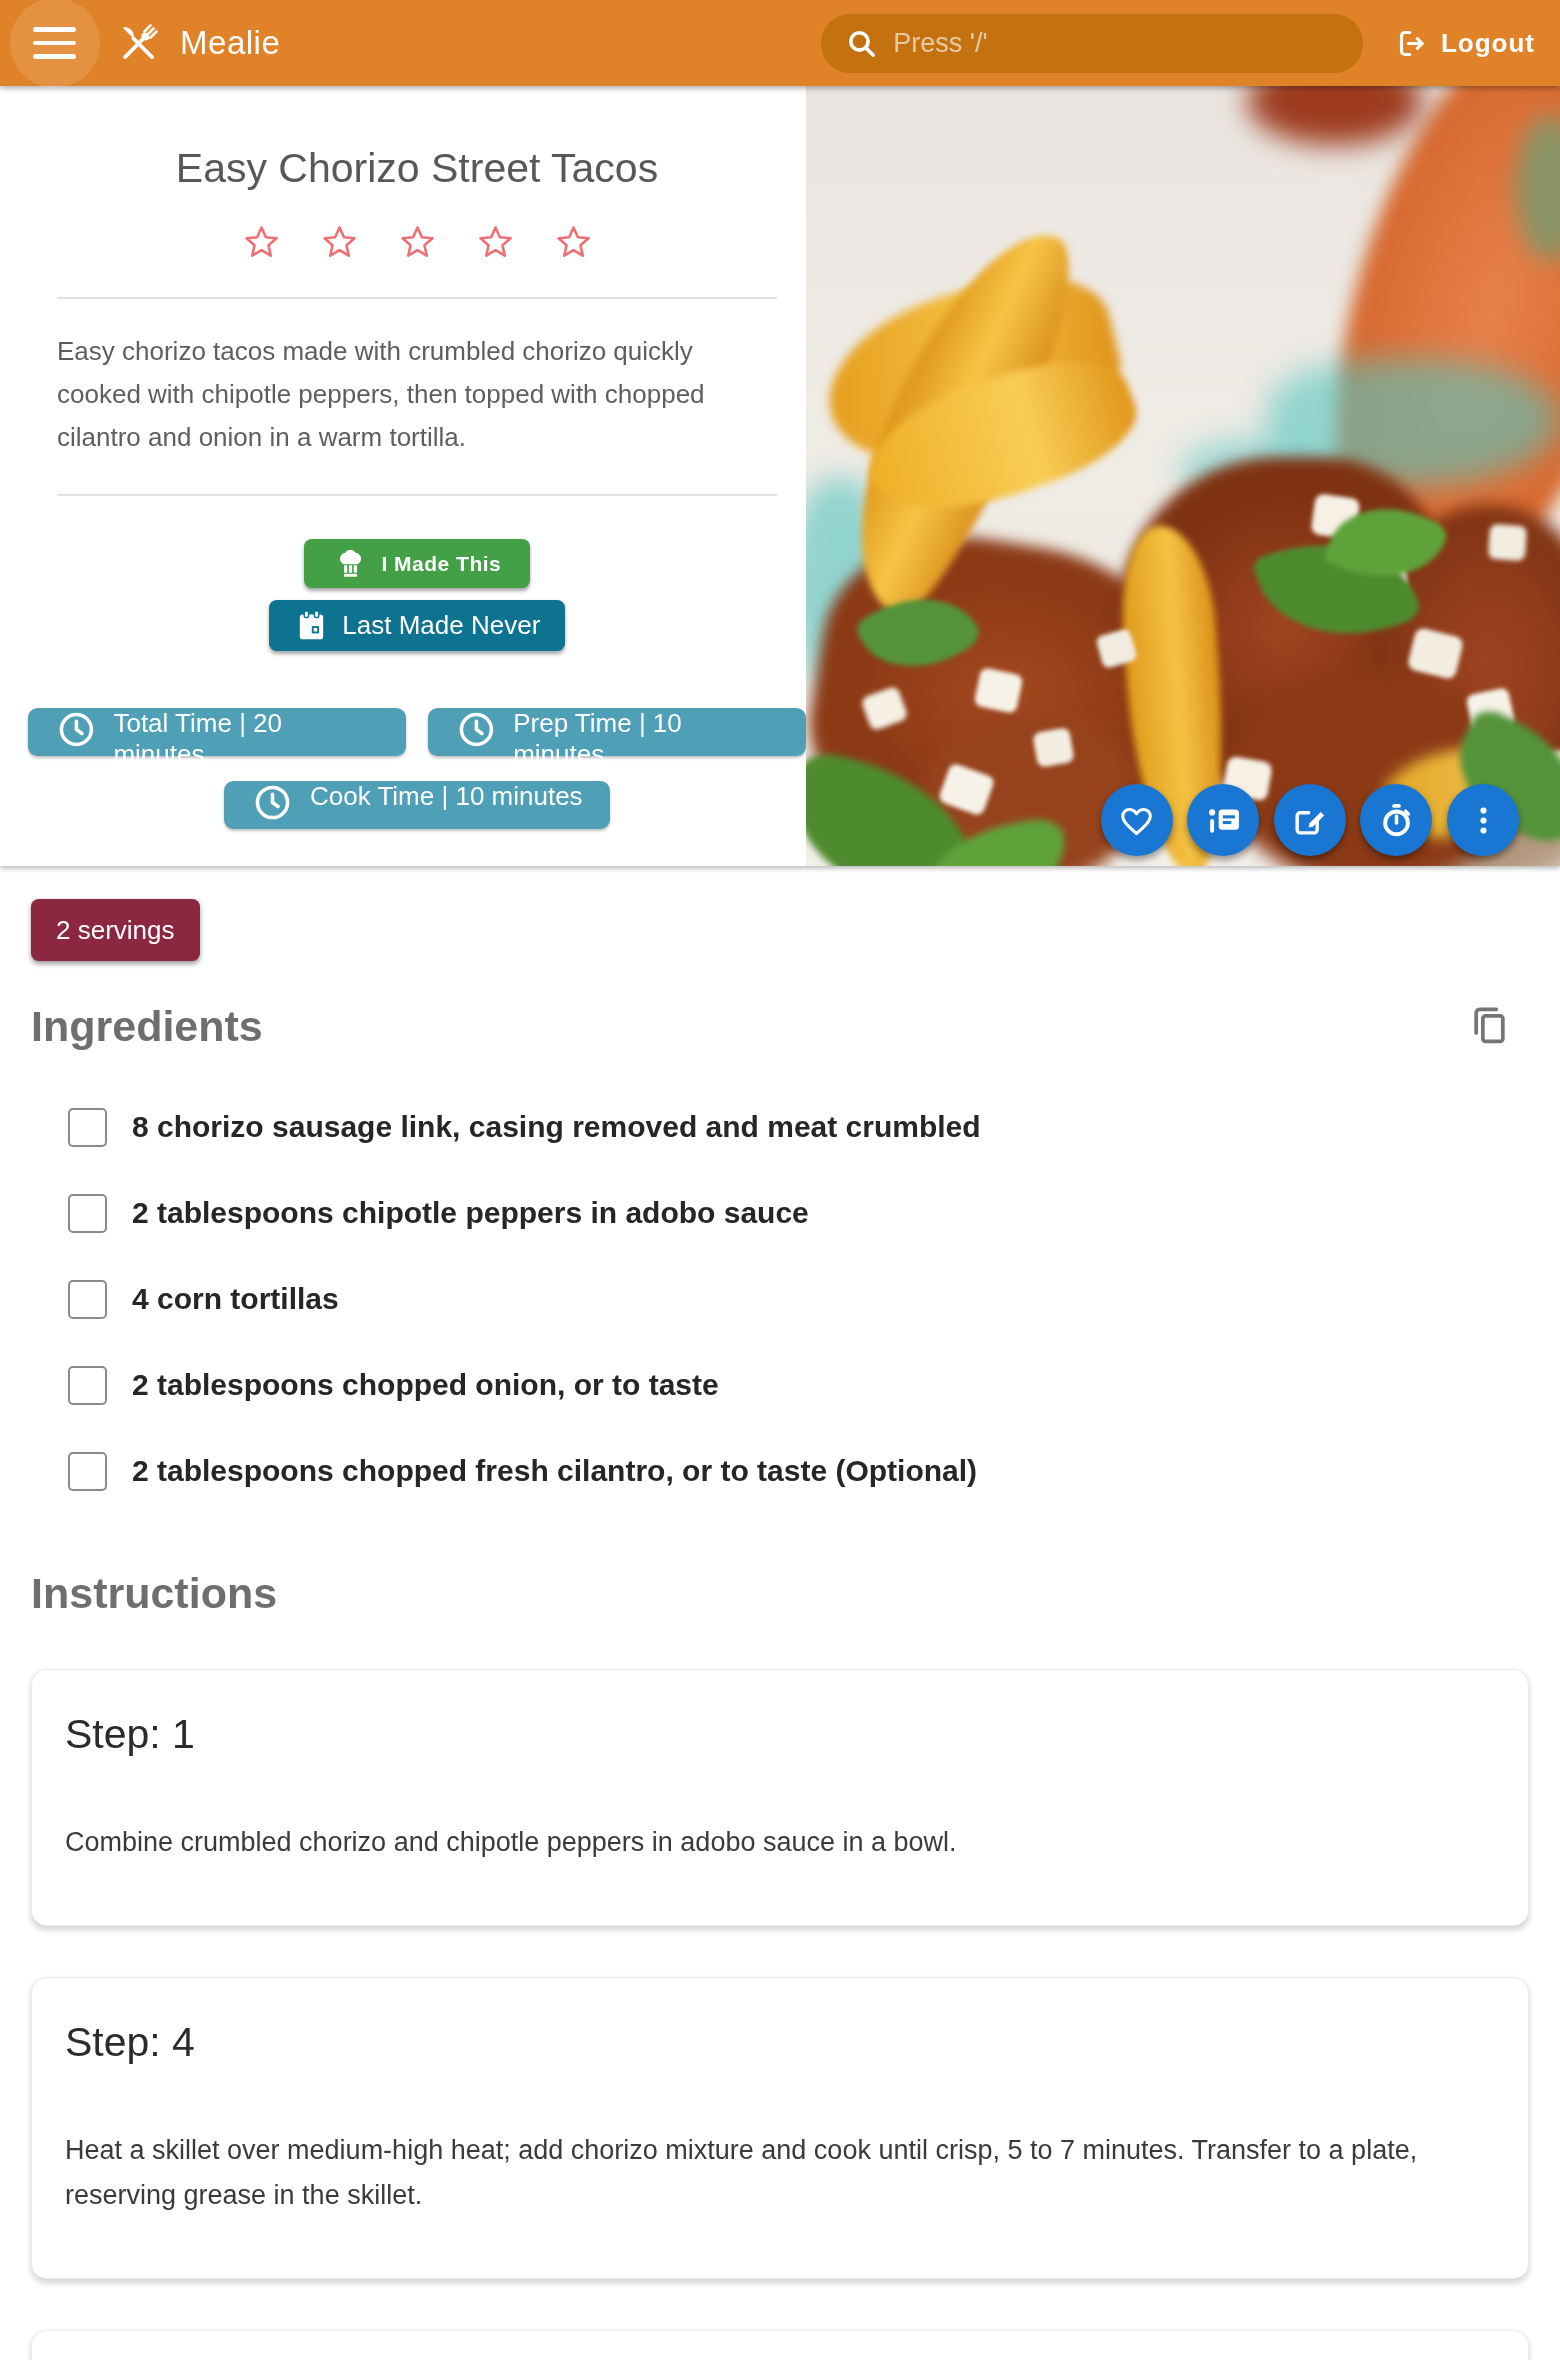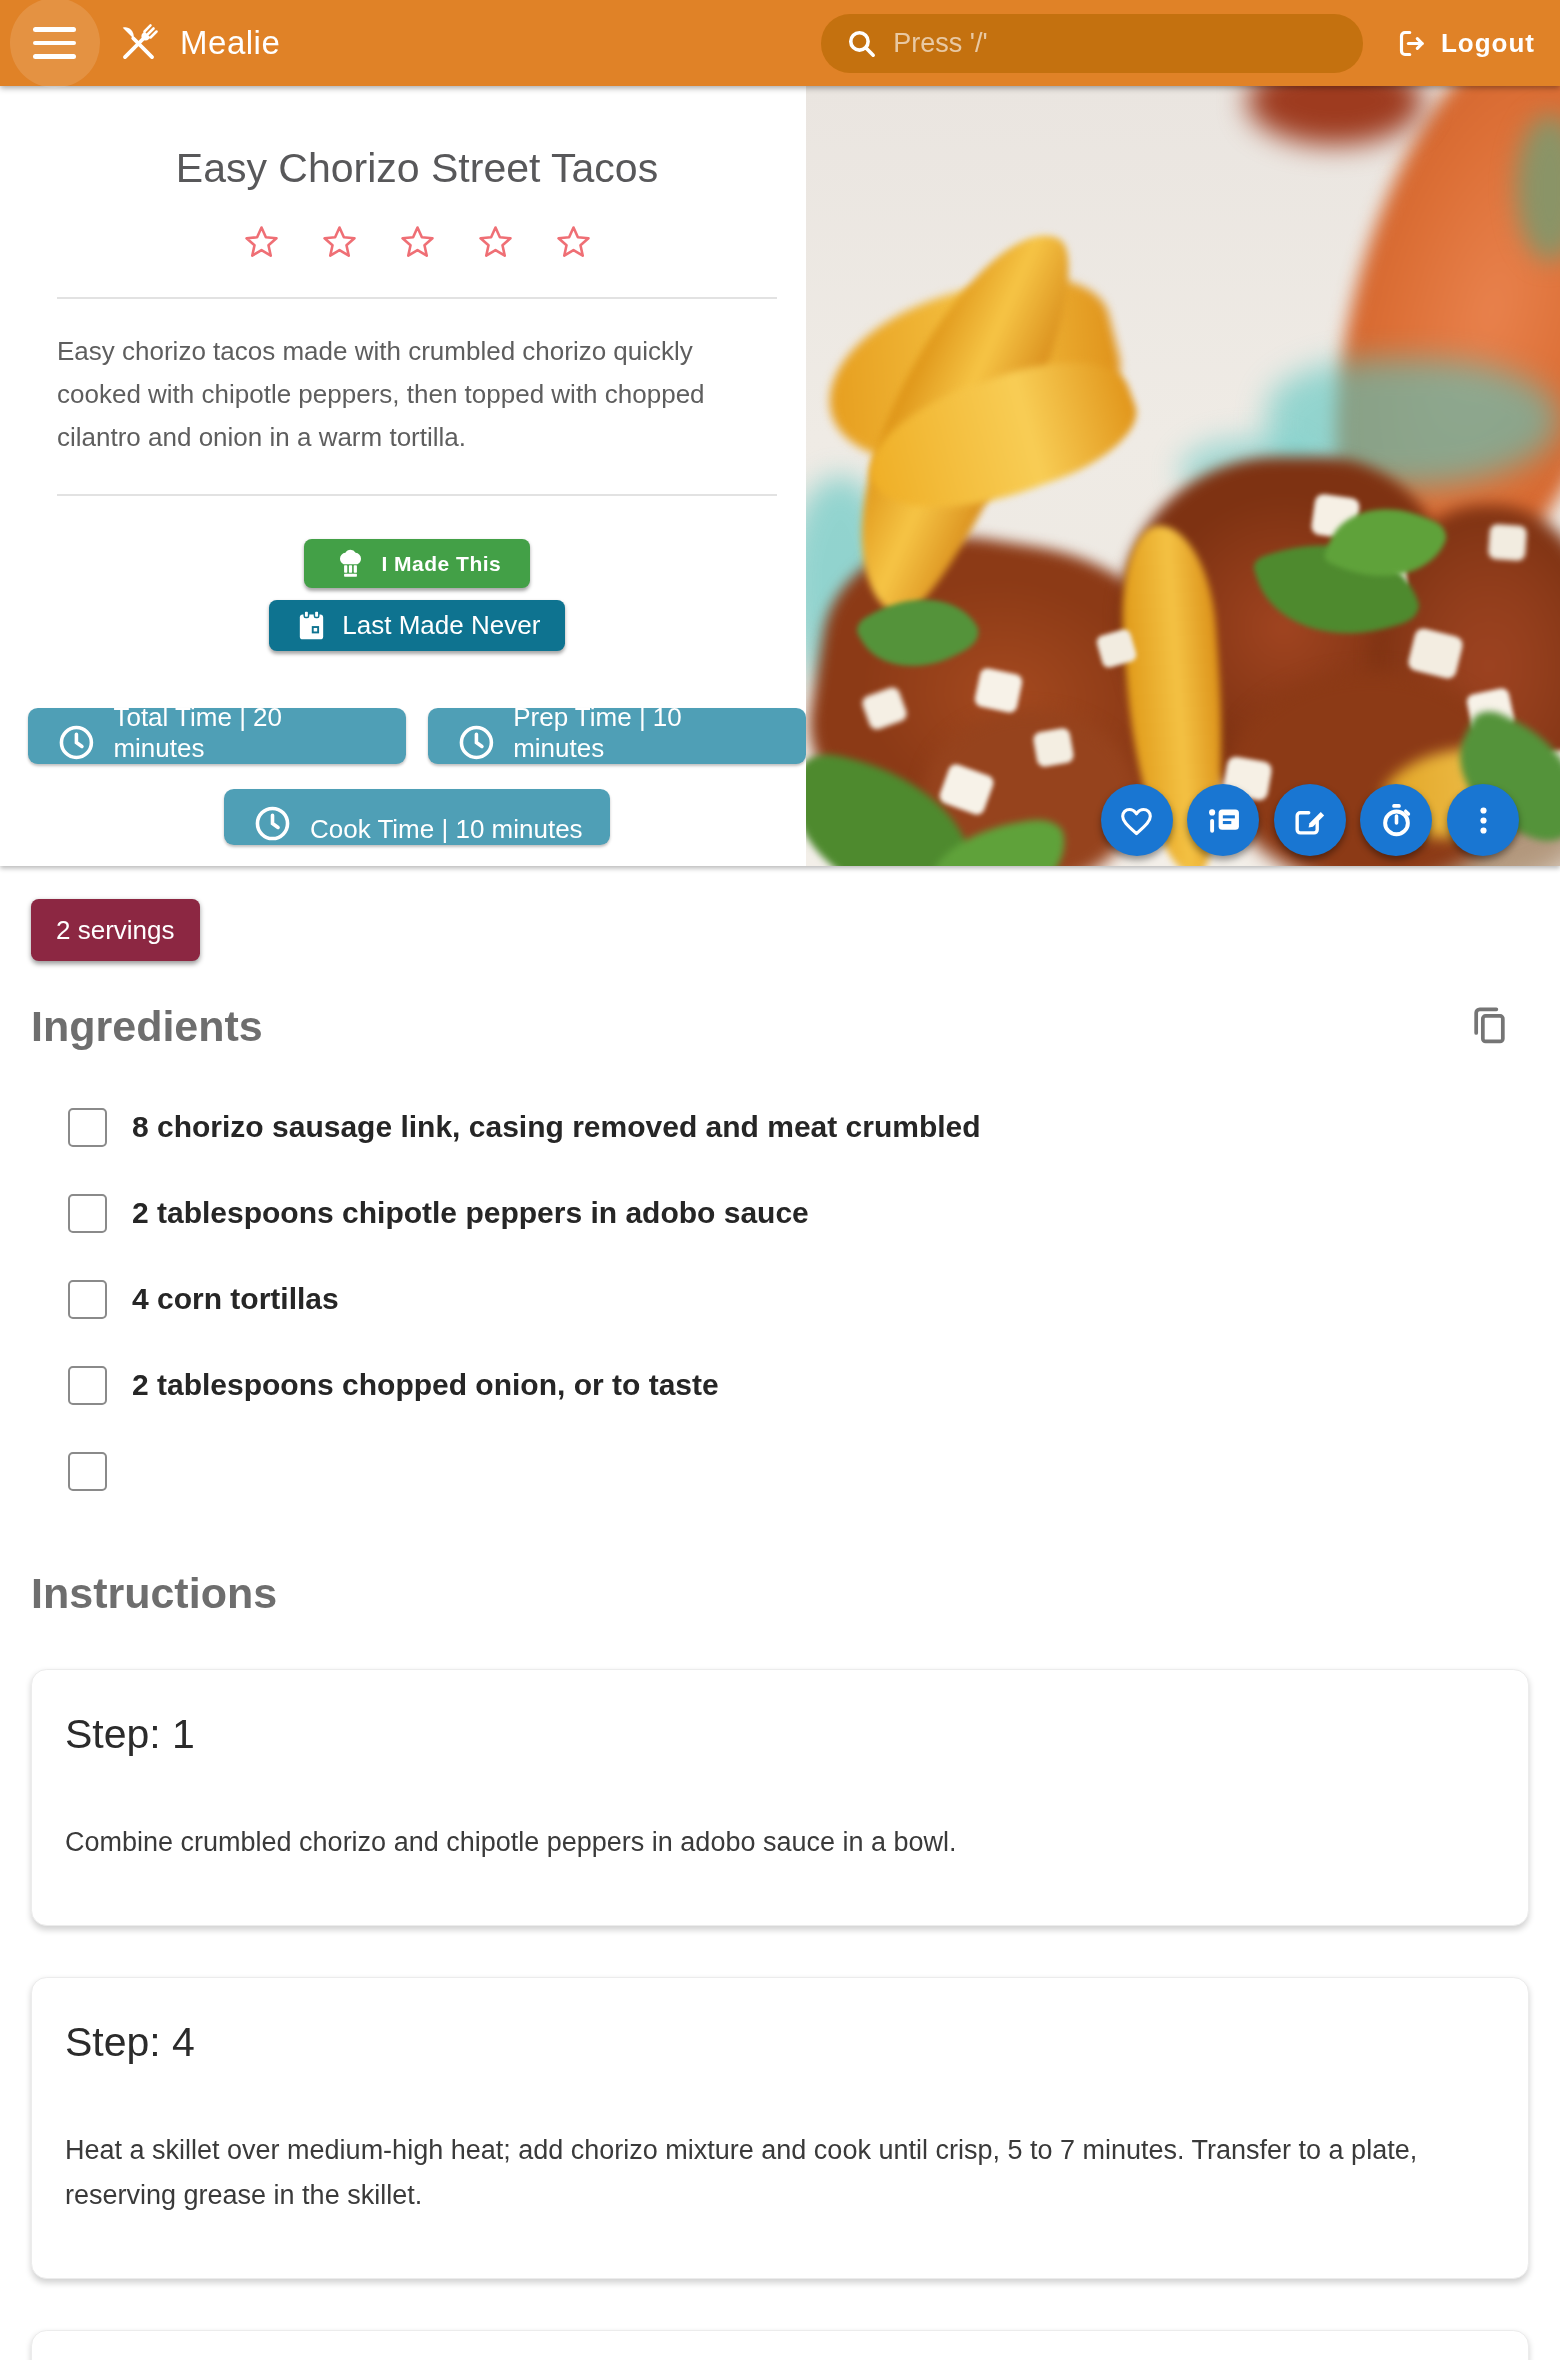--- a/index.html
+++ b/index.html
@@ -34,22 +34,22 @@
   .stars{display:flex;justify-content:center;gap:39px;margin-top:31px;}
   .hr{border:none;border-top:2px solid #E2E2E2;margin:35px 29px 0 29px;}
   .desc{margin:31px 29px 0 29px;font-size:26px;line-height:43px;color:#5E5E5E;}
   .btn{display:flex;align-items:center;justify-content:center;gap:13.7px;color:#fff;
     border-radius:7.8px;box-shadow:0 2.9px 3.9px rgba(0,0,0,.35);cursor:pointer;width:max-content;}
   .btn-made{background:#43A047;height:49px;padding:0 29px;font-size:21px;font-weight:bold;
     letter-spacing:0.5px;margin:43px auto 8px auto;}
   .btn-lastmade{background:#0E7390;height:51px;padding:0 25px;font-size:26px;margin:11.7px auto 0 auto;}
   .chips{margin-top:57px;display:flex;flex-direction:column;align-items:center;gap:25px;}
   .chip-row{display:flex;gap:21.5px;justify-content:center;}
-  .time-chip{background:#4F9FB6;color:#fff;height:56px;border-radius:9.8px;display:flex;
-    align-items:flex-end;gap:15.6px;padding:0 27px;font-size:26px;box-shadow:0 2px 2.9px rgba(0,0,0,.25);}
+  .time-chip{background:#4F9FB6;color:#fff;height:48px;border-radius:9.8px;display:flex;
+    align-items:flex-start;gap:15.6px;padding:0 27px;font-size:26px;box-shadow:0 2px 2.9px rgba(0,0,0,.25);}
   
   .food-photo{flex:1;position:relative;overflow:hidden;background:linear-gradient(180deg,#EAE5E0 0%,#EFEBE5 45%,#ECE7E0 100%);}
   .art{position:absolute;}
   
   .fab-row{position:absolute;right:41px;bottom:9.8px;display:flex;gap:14.6px;z-index:9;}
   .fab{width:72px;height:72px;border-radius:50%;background:#1976D2;display:flex;align-items:center;
     justify-content:center;box-shadow:0 3.9px 7.8px rgba(0,0,0,.4);cursor:pointer;}
   
   .servings-chip{display:inline-block;margin:33px 0 0 31px;background:#8C2742;color:#fff;
     font-size:26px;padding:15.6px 25px;border-radius:7.8px;box-shadow:0 2.9px 4.9px rgba(0,0,0,.4);cursor:pointer;}
@@ -300,20 +300,21 @@
     <div class="ing-row">
       <span class="cbx"></span>
       <span class="ing-label">4 corn tortillas</span>
     </div>
     <div class="ing-row">
       <span class="cbx"></span>
       <span class="ing-label">2 tablespoons chopped onion, or to taste</span>
     </div>
     <div class="ing-row">
       <span class="cbx"></span>
+      <span class="ing-label">2 tablespoons chopped fresh cilantro, or to taste (Optional)</span>
     </div>
   </div>
 </div>
 
 
 <div class="section">
   <div class="section-head instructions-head">
     <h2 class="h2">Instructions</h2>
   </div>
   <div class="step-card">

